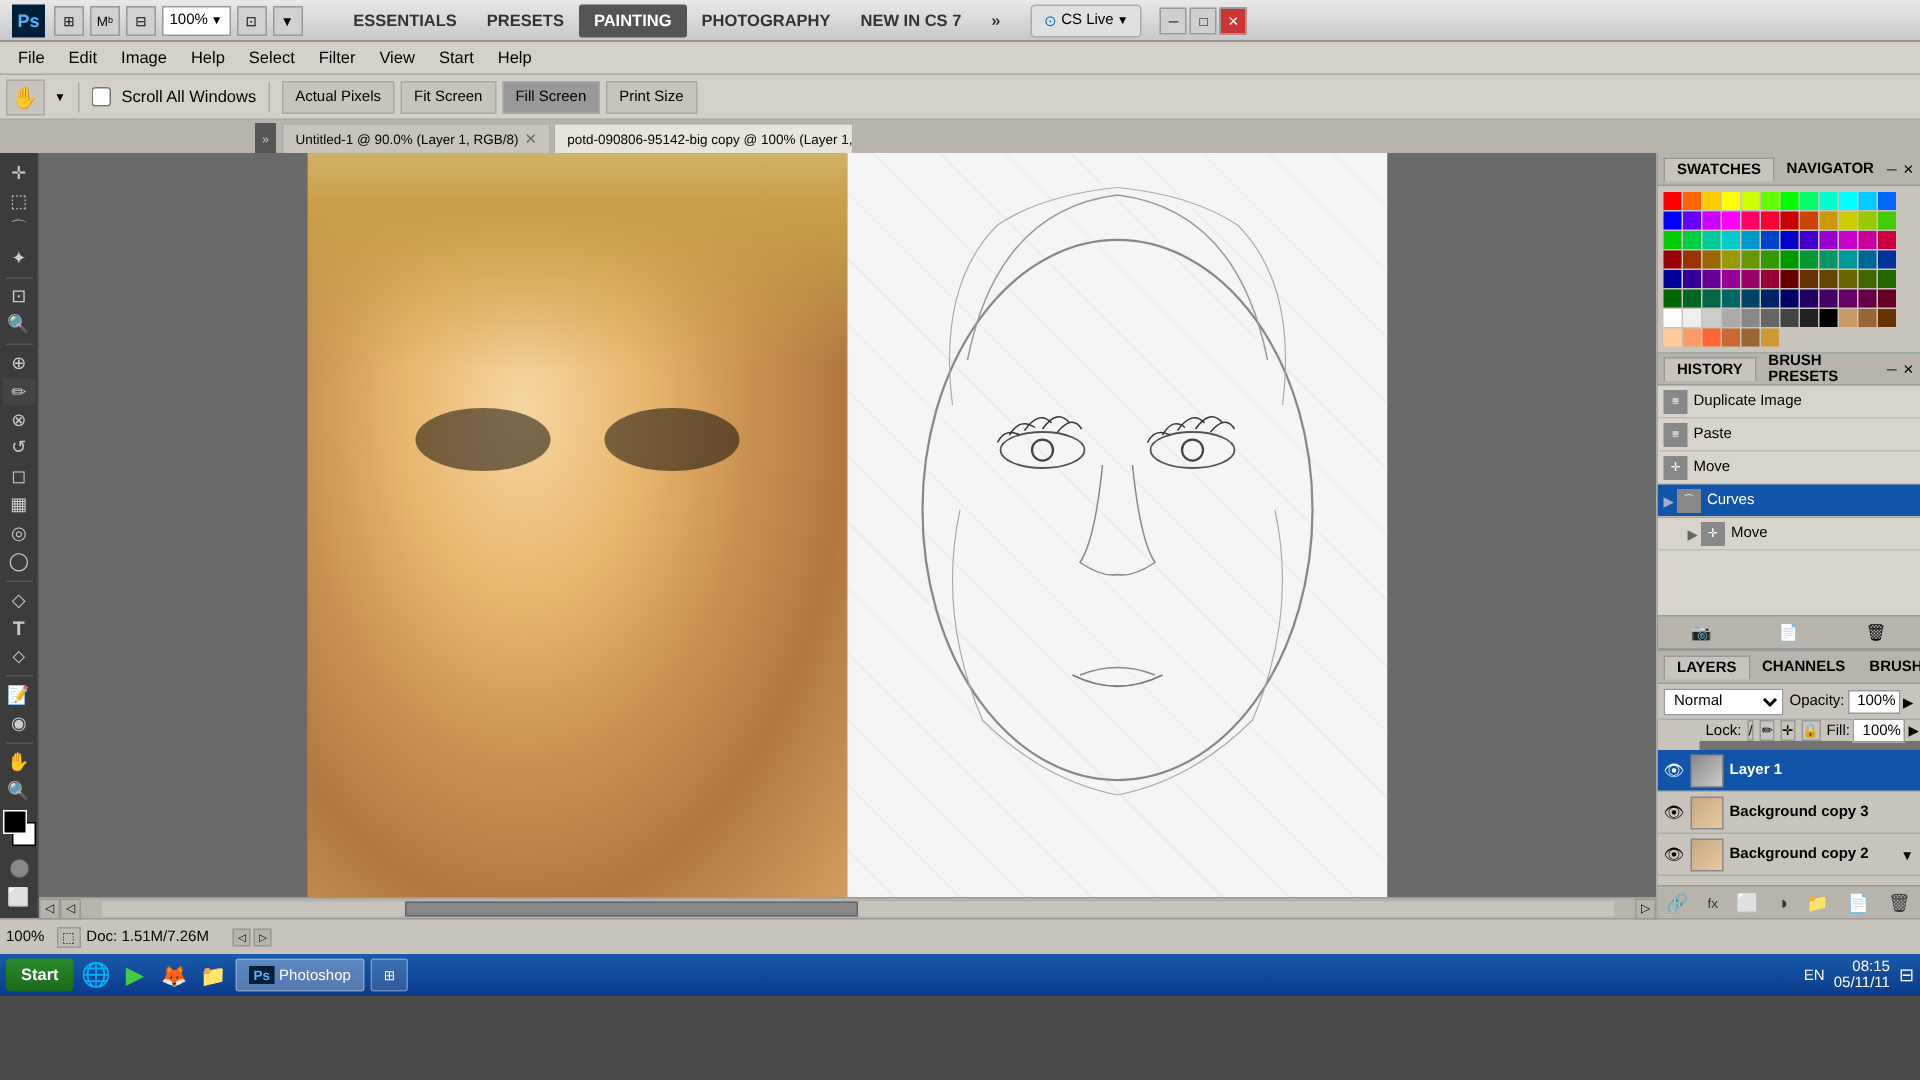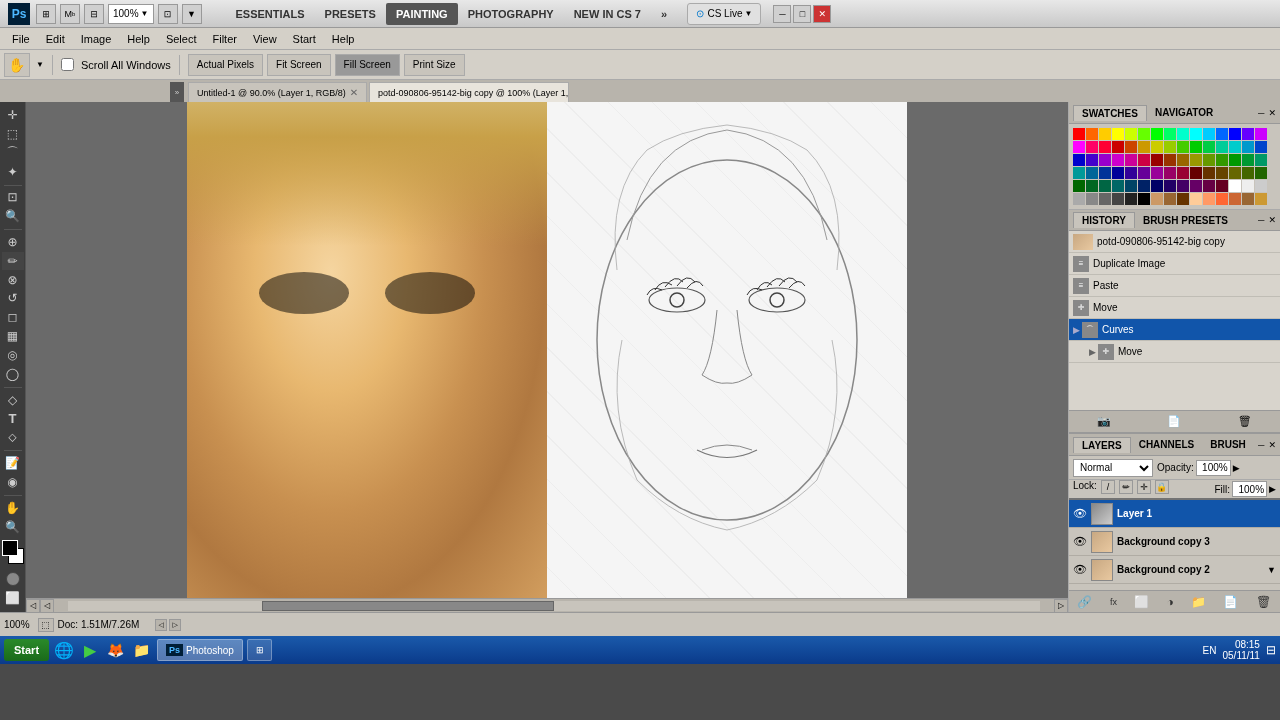--- a/index.html
+++ b/index.html
@@ -223,21 +223,21 @@
         45deg,
         transparent,
         transparent 30px,
         rgba(0,0,0,0.03) 30px,
         rgba(0,0,0,0.03) 31px
       );
     }
 
     
     #right-panels {
-      width: 212px;
+      width: 176px;
       background: #0f766e;
       display: flex;
       flex-direction: column;
       border-left: 1px solid #aaa;
       flex-shrink: 0;
     }
 
     
     .panel-header {
       height: 22px;
@@ -367,24 +367,26 @@
       width: 35px;
       height: 16px;
       font-size: 10px;
       text-align: right;
       padding-right: 2px;
     }
     .layers-lock-row {
       height: 20px;
       background: #c8c4bc;
       display: flex;
+      align-items: center;
       padding: 0 4px;
       gap: 4px;
-      border-bottom: 2px solid #737373;
-      font-size: 10px;
+      border-bottom: 6px solid #737373;
+      font-size: 10px;
+      margin-left: 28px;
     }
     .lock-icon {
       width: 14px; height: 14px;
       border: 1px solid #999;
       display: flex; align-items: center; justify-content: center;
       font-size: 9px;
       cursor: pointer;
     }
     .fill-control {
       margin-left: auto;
@@ -839,24 +841,20 @@
 
     <div id="history-panel">
       <div class="history-header">
         <div class="panel-tab active">HISTORY</div>
         <div class="panel-tab">BRUSH PRESETS</div>
         <div class="panel-minimize">─</div>
         <div style="margin-left:4px;font-size:9px;cursor:pointer;">✕</div>
       </div>
       <div class="history-content">
 
-        <div class="history-item">
-          <div class="hist-thumb"></div>
-          <span>potd-090806-95142-big copy</span>
-        </div>
 
         <div class="history-item">
           <div class="hist-icon">≡</div>
           <span>Duplicate Image</span>
         </div>
         <div class="history-item">
           <div class="hist-icon">≡</div>
           <span>Paste</span>
         </div>
         <div class="history-item">

